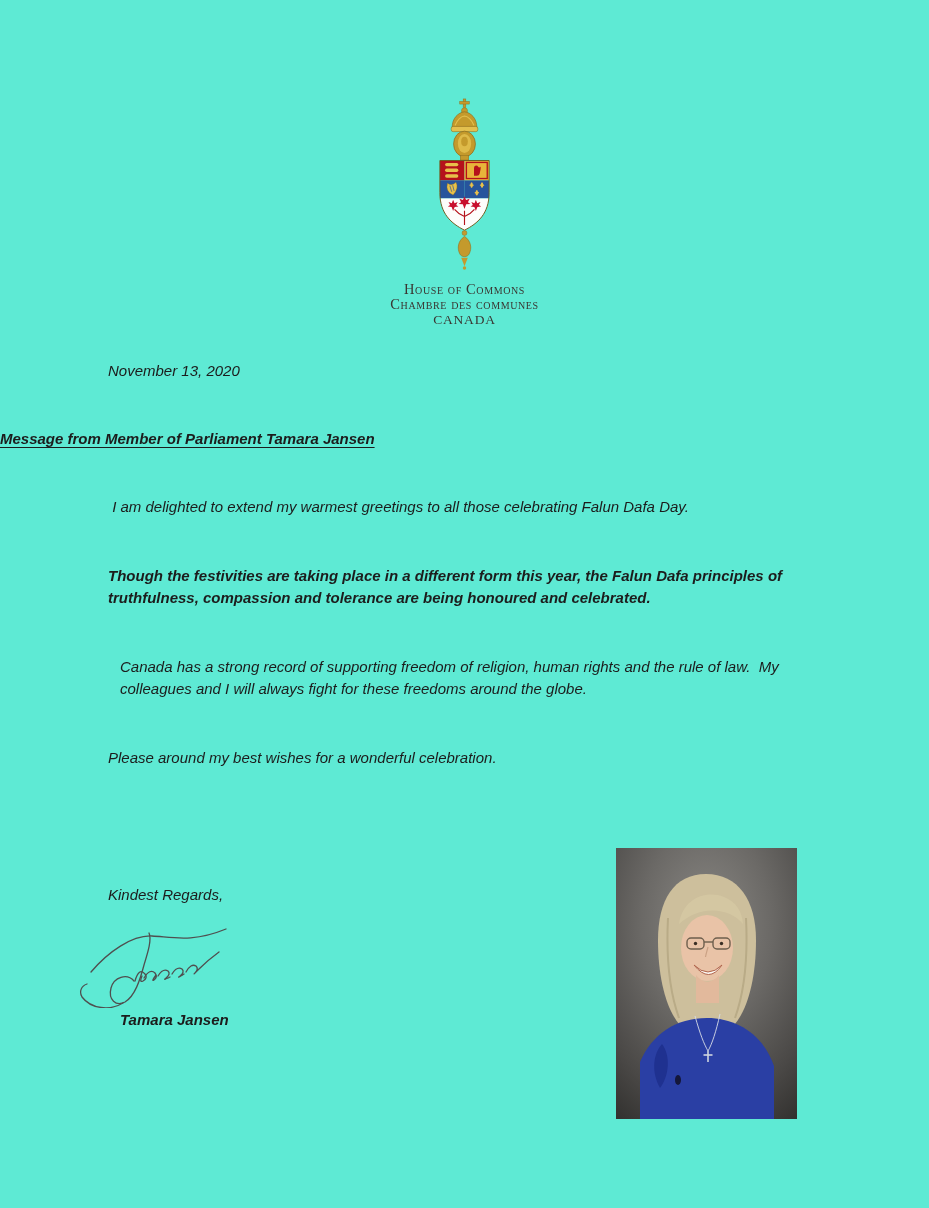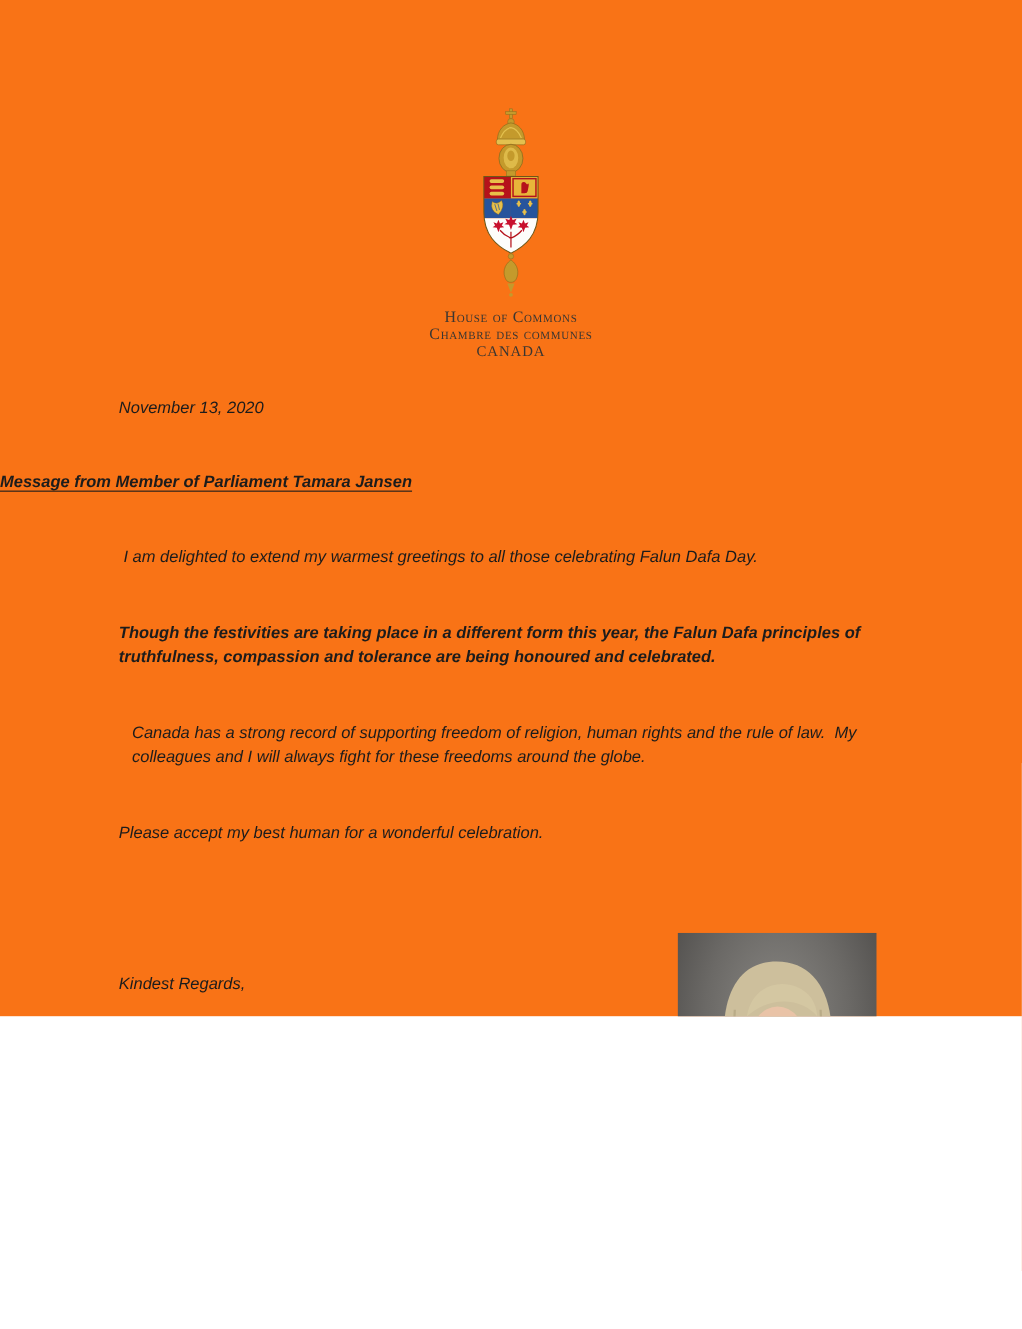--- a/index.html
+++ b/index.html
@@ -1,21 +1,21 @@
 <!DOCTYPE html>
 <html><head>
 <meta charset="utf-8">
 <style>
   * { margin: 0; padding: 0; box-sizing: border-box; }
   html, body { background: #ffffff; }
   .page {
     position: relative;
     width: 929px;
-    height: 924px;
-    background: #f97316;
+    height: 1208px;
+    background: #5eead4;
     overflow: hidden;
     font-family: "Liberation Sans", sans-serif;
   }
 
   
   .letterhead {
     position: absolute;
     top: 98px;
     left: 0;
     width: 100%;
@@ -160,21 +160,21 @@
 
   <div class="letter-text date">November 13, 2020</div>
 
   <div class="title-row">
     <span class="letter-text title-text">Message from Member of Parliament Tamara Jansen</span>
   </div>
 
   <p class="letter-text para para-1"> I am delighted to extend my warmest greetings to all those celebrating Falun Dafa Day.</p>
   <p class="letter-text para para-2">Though the festivities are taking place in a different form this year, the Falun Dafa principles of truthfulness, compassion and tolerance are being honoured and celebrated.</p>
   <p class="letter-text para para-3">Canada has a strong record of supporting freedom of religion, human rights and the rule of law.  My colleagues and I will always fight for these freedoms around the globe.</p>
-  <p class="letter-text para para-4">Please accept my best human for a wonderful celebration.</p>
+  <p class="letter-text para para-4">Please around my best wishes for a wonderful celebration.</p>
 
   <div class="letter-text closing">Kindest Regards,</div>
 
   <div class="signature-wrap">
     <svg width="152" height="96" viewBox="0 0 152 96" aria-hidden="true">
       <g fill="none" stroke="#4f4f4f" stroke-width="1.3" stroke-linecap="round">
 
         <path d="M13,60 C30,40 54,23 74,24 C94,25 114,31 148,17"></path>
 
         <path d="M71,21 C74,27 70,40 66,53 C62,68 57,84 47,90 C38,94.5 30,88 33,76 C36,65 49,61 56,69"></path>

